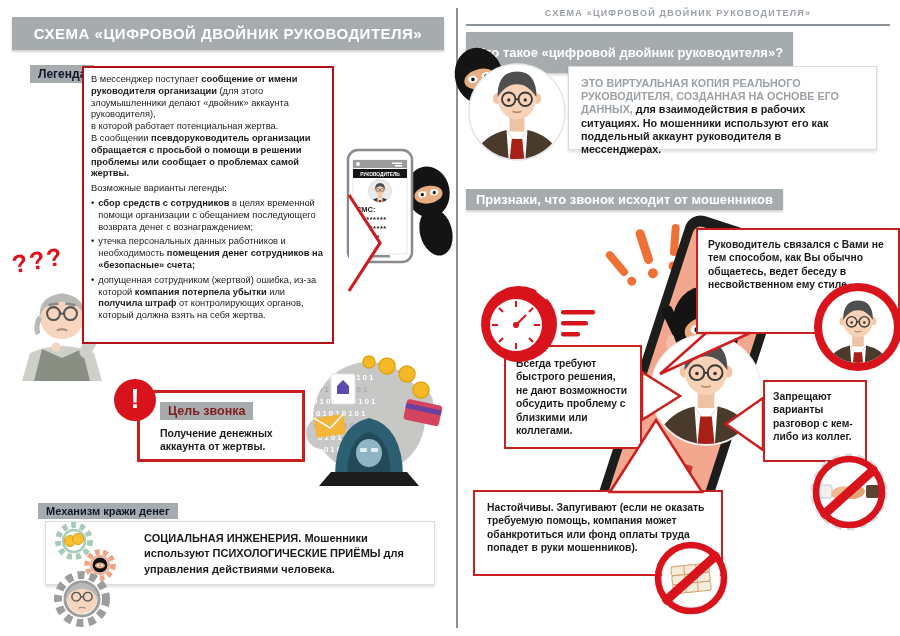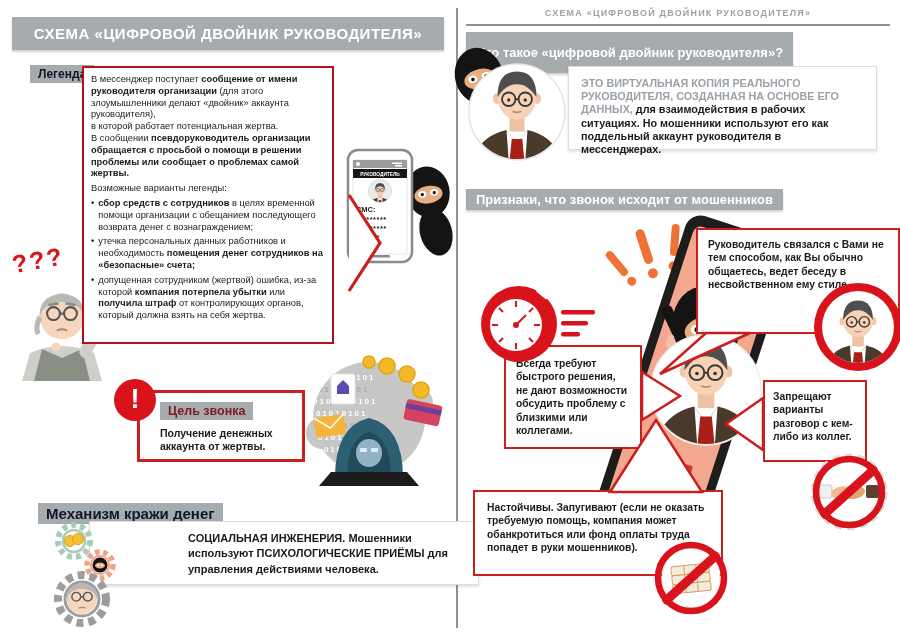--- a/index.html
+++ b/index.html
@@ -19,23 +19,23 @@
   .lp{margin:0;}
   .mt{margin-top:3px;}
   .bul{display:flex;margin-top:3px;}
   .bdot{margin-right:4px;font-weight:700;}
   .qmarks{left:12px;top:246px;font-size:25px;font-weight:700;color:#d8131b;transform:rotate(-10deg);letter-spacing:2px;z-index:2;}
   .goal-box{left:137px;top:390px;width:162px;height:66px;border:3px solid #c9201f;background:#fff;z-index:2;}
   .goal-label{position:absolute;left:20px;top:9px;padding:2px 8px;font-size:12.5px;background:#a6abae;color:#7f1d1d;font-weight:700;}
   .goal-text{position:absolute;left:20px;top:34px;font-size:10.5px;font-weight:700;line-height:1.25;width:130px;}
   .goal-disc{left:114px;top:379px;width:42px;height:42px;border-radius:50%;background:#d8131b;z-index:4;
              color:#fff;font-weight:700;font-size:27px;text-align:center;line-height:40px;}
-  .mech-label{left:38px;top:503px;padding:2px 8px;font-size:15px;}
+  .mech-label{left:38px;top:503px;padding:2px 8px;font-size:11px;}
   .mech-box{left:45px;top:521px;width:388px;height:62px;border:1.5px solid #dcdcdc;background:#fff;
-            box-shadow:0 2px 3px rgba(0,0,0,.12);z-index:2;margin-left:44px;}
+            box-shadow:0 2px 3px rgba(0,0,0,.12);z-index:2;}
   .mech-text{position:absolute;left:98px;top:9px;width:278px;font-size:11px;font-weight:700;line-height:1.4;}
   
   .r-header{left:460px;top:8px;width:436px;text-align:center;font-size:9px;font-weight:700;
             letter-spacing:1.2px;color:#9ba1a6;}
   .r-rule{left:466px;top:24px;width:424px;height:2px;background:#8a9298;}
   .what-banner{left:466px;top:32px;padding:13px 10px;font-size:13px;}
   .signs-banner{left:466px;top:189px;padding:3px 10px;font-size:13px;}
   .def-box{left:568px;top:66px;width:283px;height:62px;border:1.5px solid #dcdcdc;background:#fff;
            box-shadow:0 2px 3px rgba(0,0,0,.12);padding:10px 12px;font-size:10.8px;font-weight:700;line-height:1.22;z-index:2;}
   .def-gray{color:#9ba1a6;}

